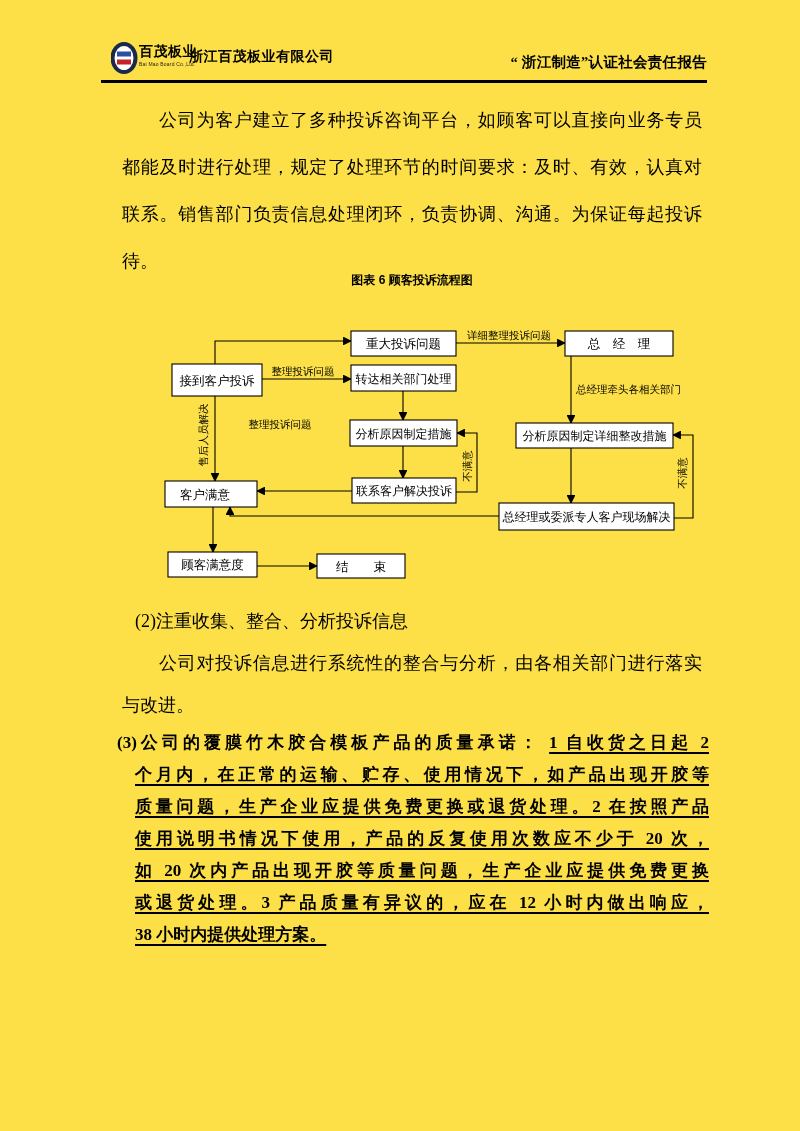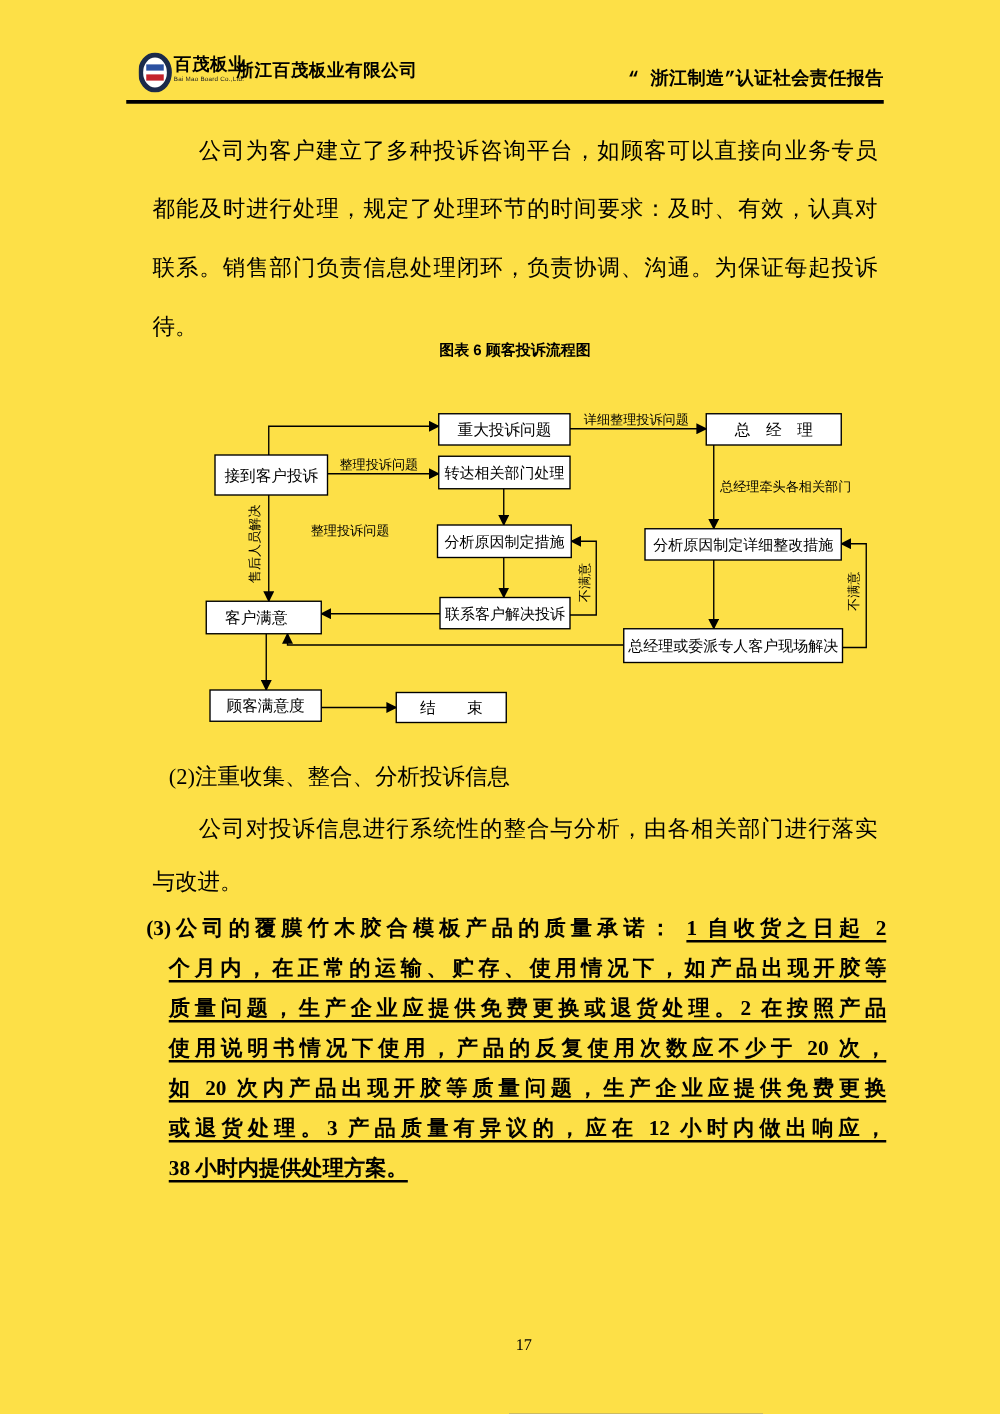--- a/index.html
+++ b/index.html
@@ -10,21 +10,21 @@
   }
   .abs{position:absolute;}
 
   
   .brand{font-family:"Liberation Sans","DejaVu Sans",sans-serif;font-weight:bold;
          font-size:14px;letter-spacing:.5px;line-height:15px;}
   .brand-sub{font-family:"Liberation Sans","DejaVu Sans",sans-serif;font-size:5px;
          color:#222;letter-spacing:.2px;white-space:nowrap;line-height:6px;}
   .company{font-family:"Liberation Sans","DejaVu Sans",sans-serif;font-weight:600;
          font-size:14px;letter-spacing:.5px;}
-  .report{font-family:Liberation Mono, monospace;font-weight:bold;
+  .report{font-family:Liberation Serif, serif;font-weight:bold;
          font-size:14.5px;letter-spacing:.3px;}
   .rule{background:#000;}
 
   
   .para{position:absolute;}
   .jl{text-align:justify;text-align-last:justify;}
   .jl.last{text-align-last:left;}
   .p1 .jl,.p2 .jl{font-size:18px;}
   .p1 .jl{line-height:47px;}
   .p2 .jl{line-height:42px;}
@@ -148,17 +148,14 @@
   <div class="para p3" style="left:135px;top:727px;width:574px;">
     <div class="jl first"><span>(3)公司的覆膜竹木胶合模板产品的质量承诺： </span><span class="u">1 自收货之日起 2</span></div>
     <div class="jl u">个月内，在正常的运输、贮存、使用情况下，如产品出现开胶等</div>
     <div class="jl u">质量问题，生产企业应提供免费更换或退货处理。2 在按照产品</div>
     <div class="jl u">使用说明书情况下使用，产品的反复使用次数应不少于 20 次，</div>
     <div class="jl u">如 20 次内产品出现开胶等质量问题，生产企业应提供免费更换</div>
     <div class="jl u">或退货处理。3 产品质量有异议的，应在 12 小时内做出响应，</div>
     <div class="jl u last">38 小时内提供处理方案。</div>
   </div>
 
-  <div class="abs footer" style="left:0;right:0;top:1068px;">
-    <span>17</span>
-  </div>
 
 </div>
 
 </body></html>

